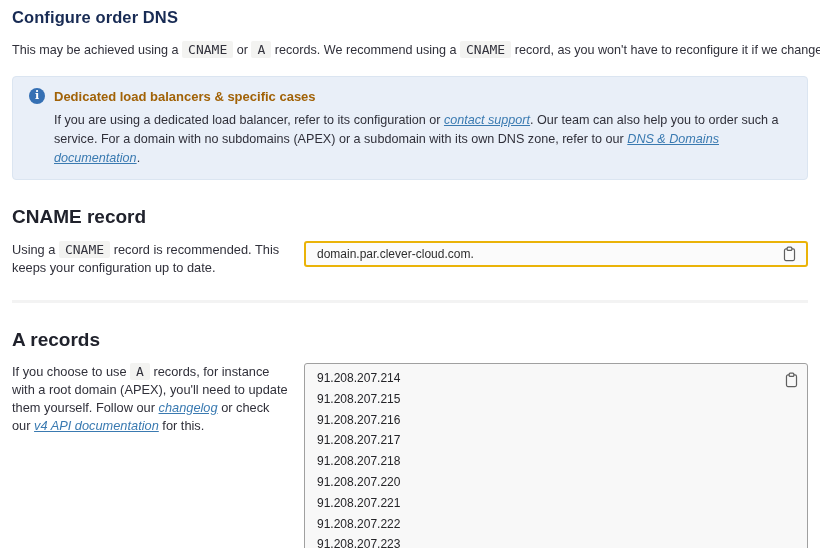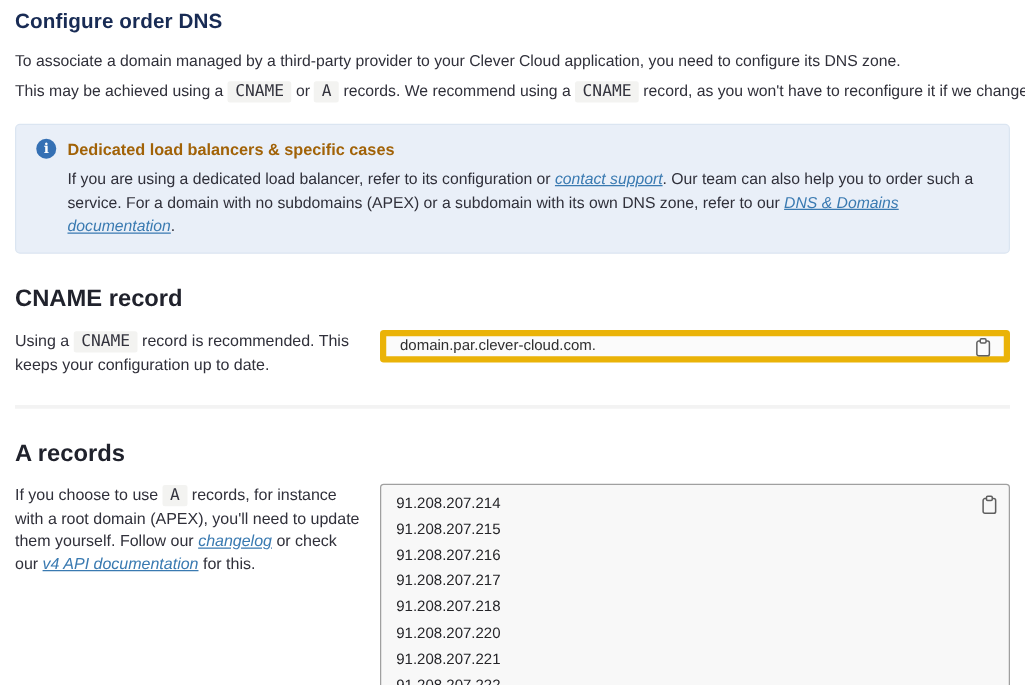--- a/index.html
+++ b/index.html
@@ -62,24 +62,24 @@
 
   h2.section-title { margin-top: 26px; font-size: 19px; font-weight: bold; color: #20222c; }
 
   .row { display: flex; margin-top: 13px; }
   .col-left { flex: 0 0 278px; margin-right: 14px; line-height: 18px; font-size: 12.8px; }
   .col-right { flex: 1; }
 
   .copy-field {
     height: 26px;
     background: #fbfbfb;
-    border: 5px solid #eab308;
+    border: 2px solid #eab308;
     border-radius: 3px;
     display: flex;
-    align-items: flex-start;
+    align-items: center;
     justify-content: space-between;
     padding: 0 9px 0 11px;
   }
   .field-value { font-size: 12px; color: #2e2e2e; }
 
   .copy-btn {
     background: transparent; border: none; cursor: pointer;
     display: flex; align-items: center; justify-content: center;
     padding: 0; width: 16px; height: 18px;
   }
@@ -105,21 +105,20 @@
   .ip-list div { line-height: 20.8px; }
   .copy-list .copy-btn { position: absolute; top: 7px; right: 8px; }
 </style>
 </head>
 <body>
 
 <div class="page">
 
   <h1 class="page-title">Configure order DNS</h1>
 
-  <p class="intro">To associate a domain managed by a third-party provider to your Clever Cloud application, you need to configure its DNS zone.</p>
 
   <p class="intro"><span>This may be achieved using a </span><code class="chip">CNAME</code><span> or </span><code class="chip">A</code><span> records. We recommend using a </span><code class="chip">CNAME</code><span> record, as you won't have to reconfigure it if we change our IPs.</span></p>
 
   <div class="info-box">
     <div class="info-head">
       <span class="info-icon">i</span>
       <span class="info-title">Dedicated load balancers &amp; specific cases</span>
     </div>
     <p class="info-body"><span>If you are using a dedicated load balancer, refer to its configuration or </span><a class="link">contact support</a><span>. Our team can also help you to order such a service. For a domain with no subdomains (APEX) or a subdomain with its own DNS zone, refer to our </span><a class="link">DNS &amp; Domains documentation</a><span>.</span></p>
   </div>

